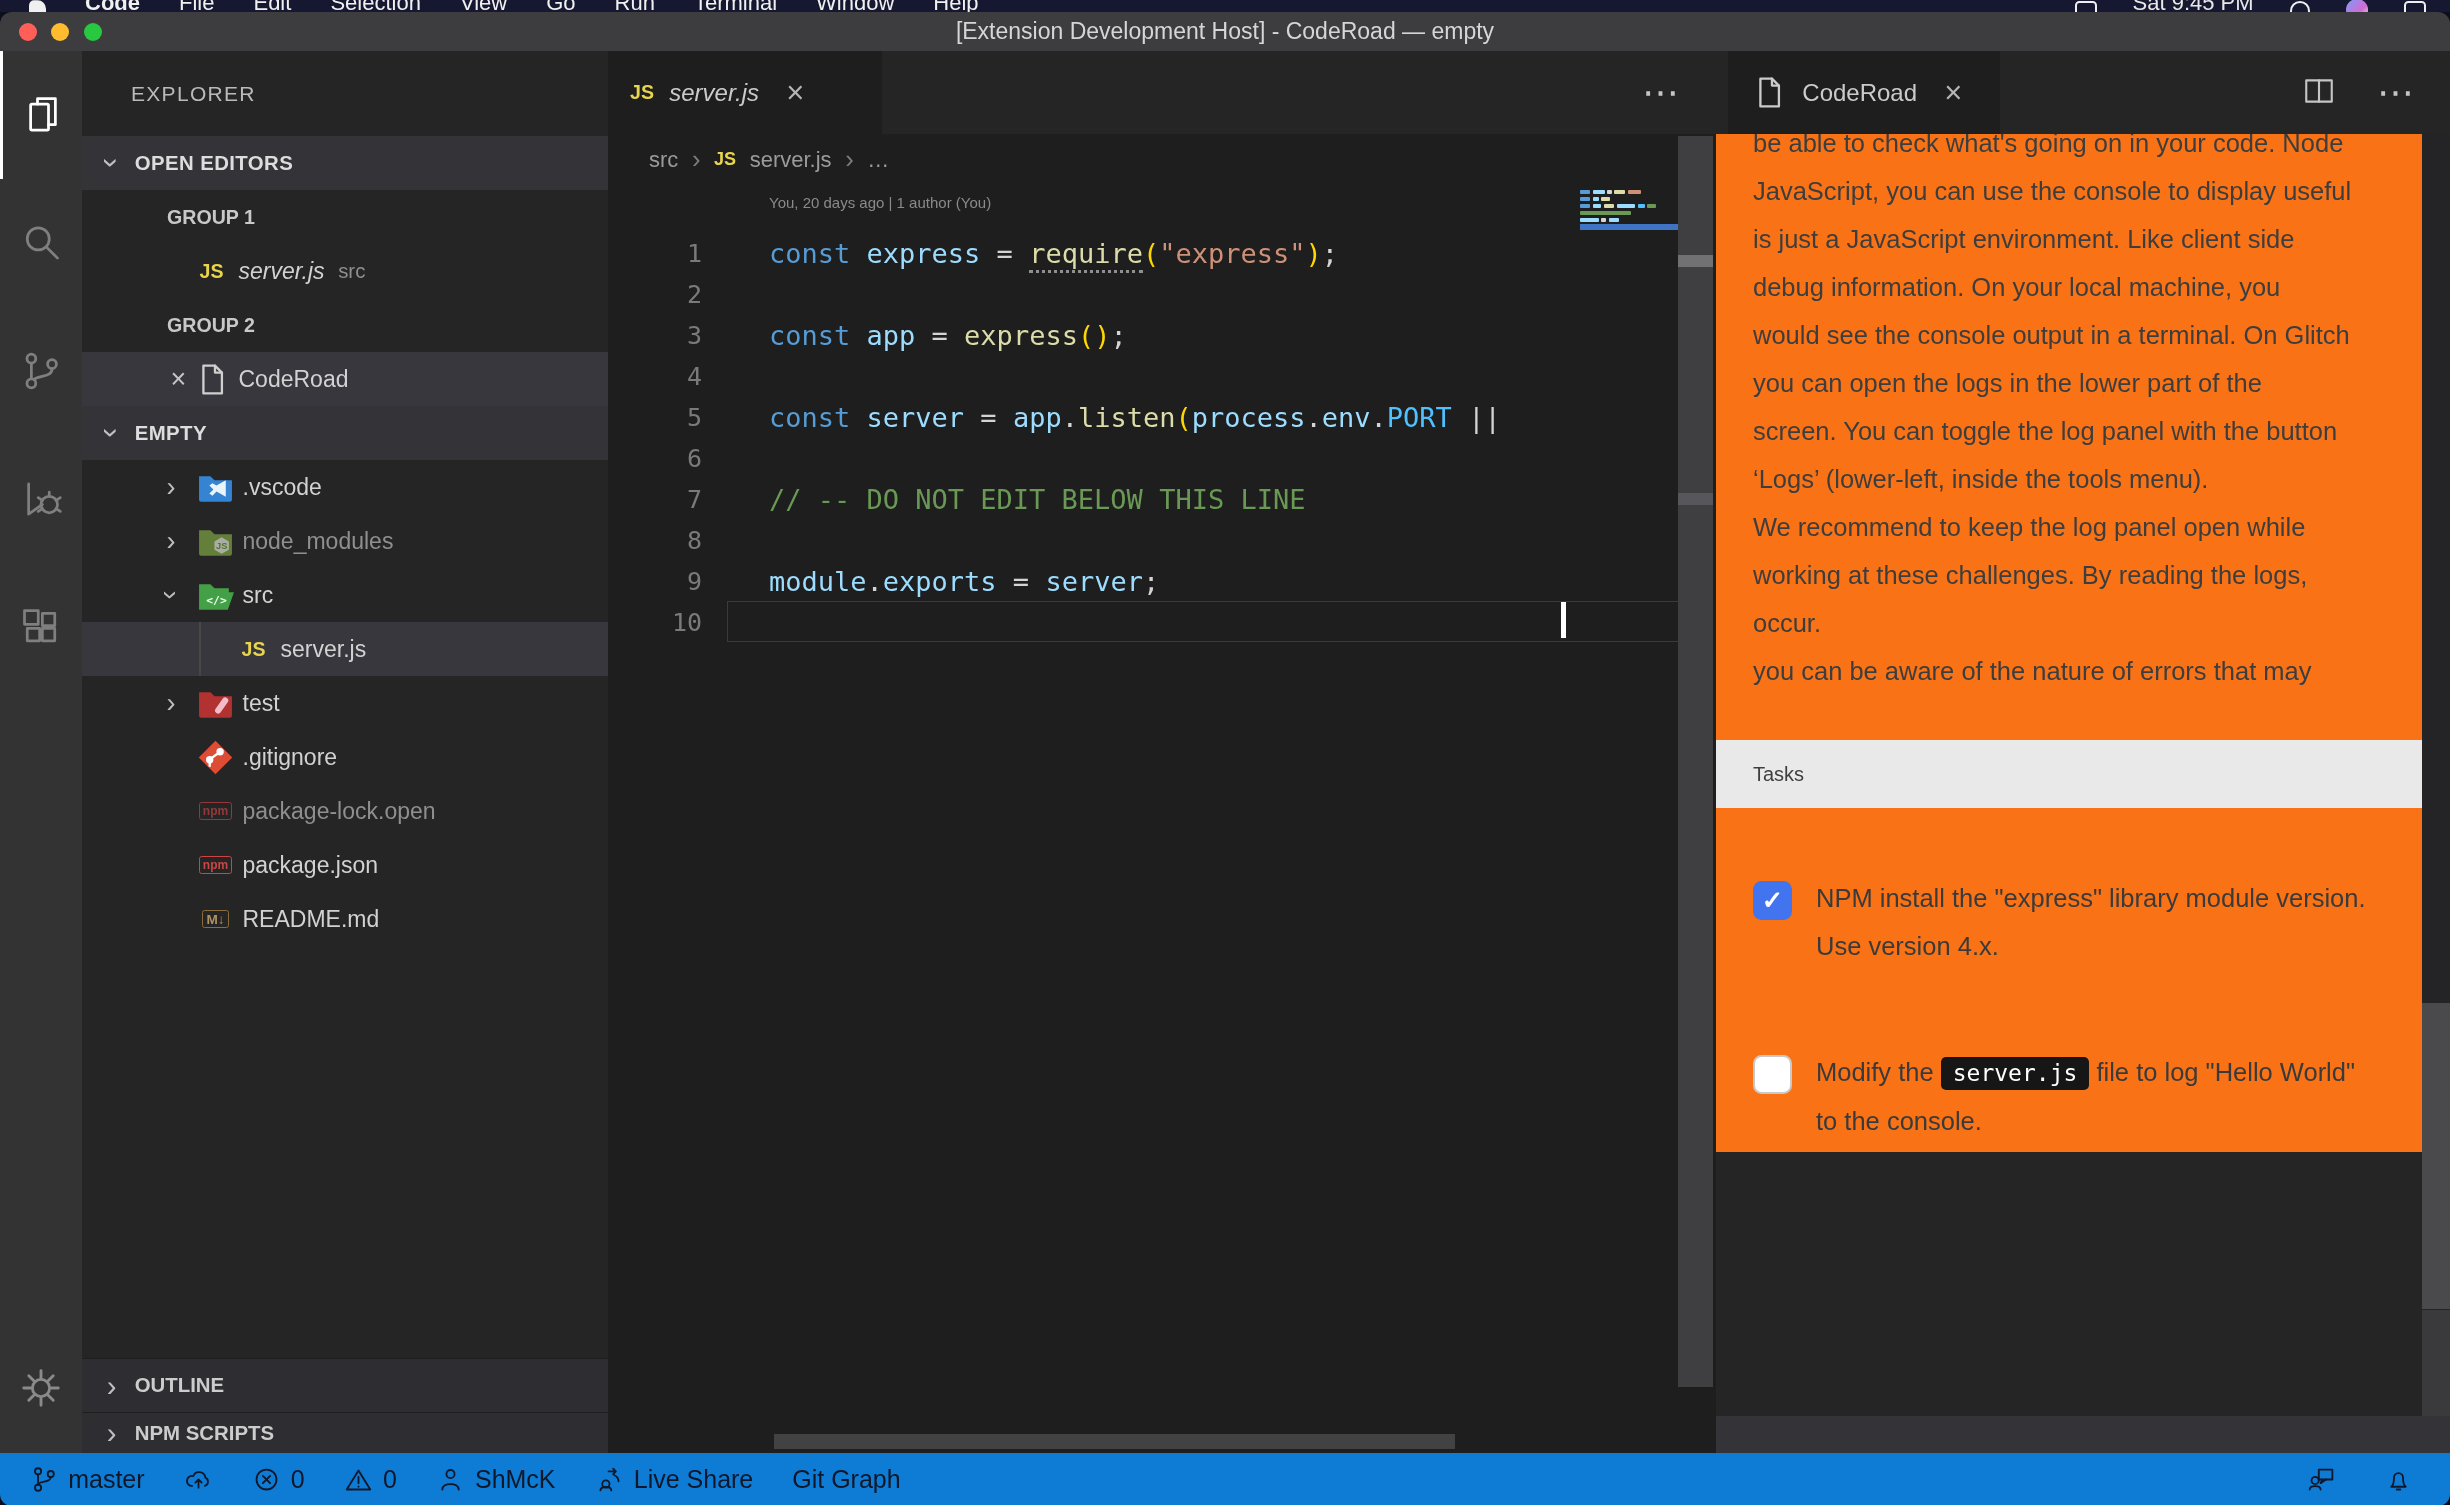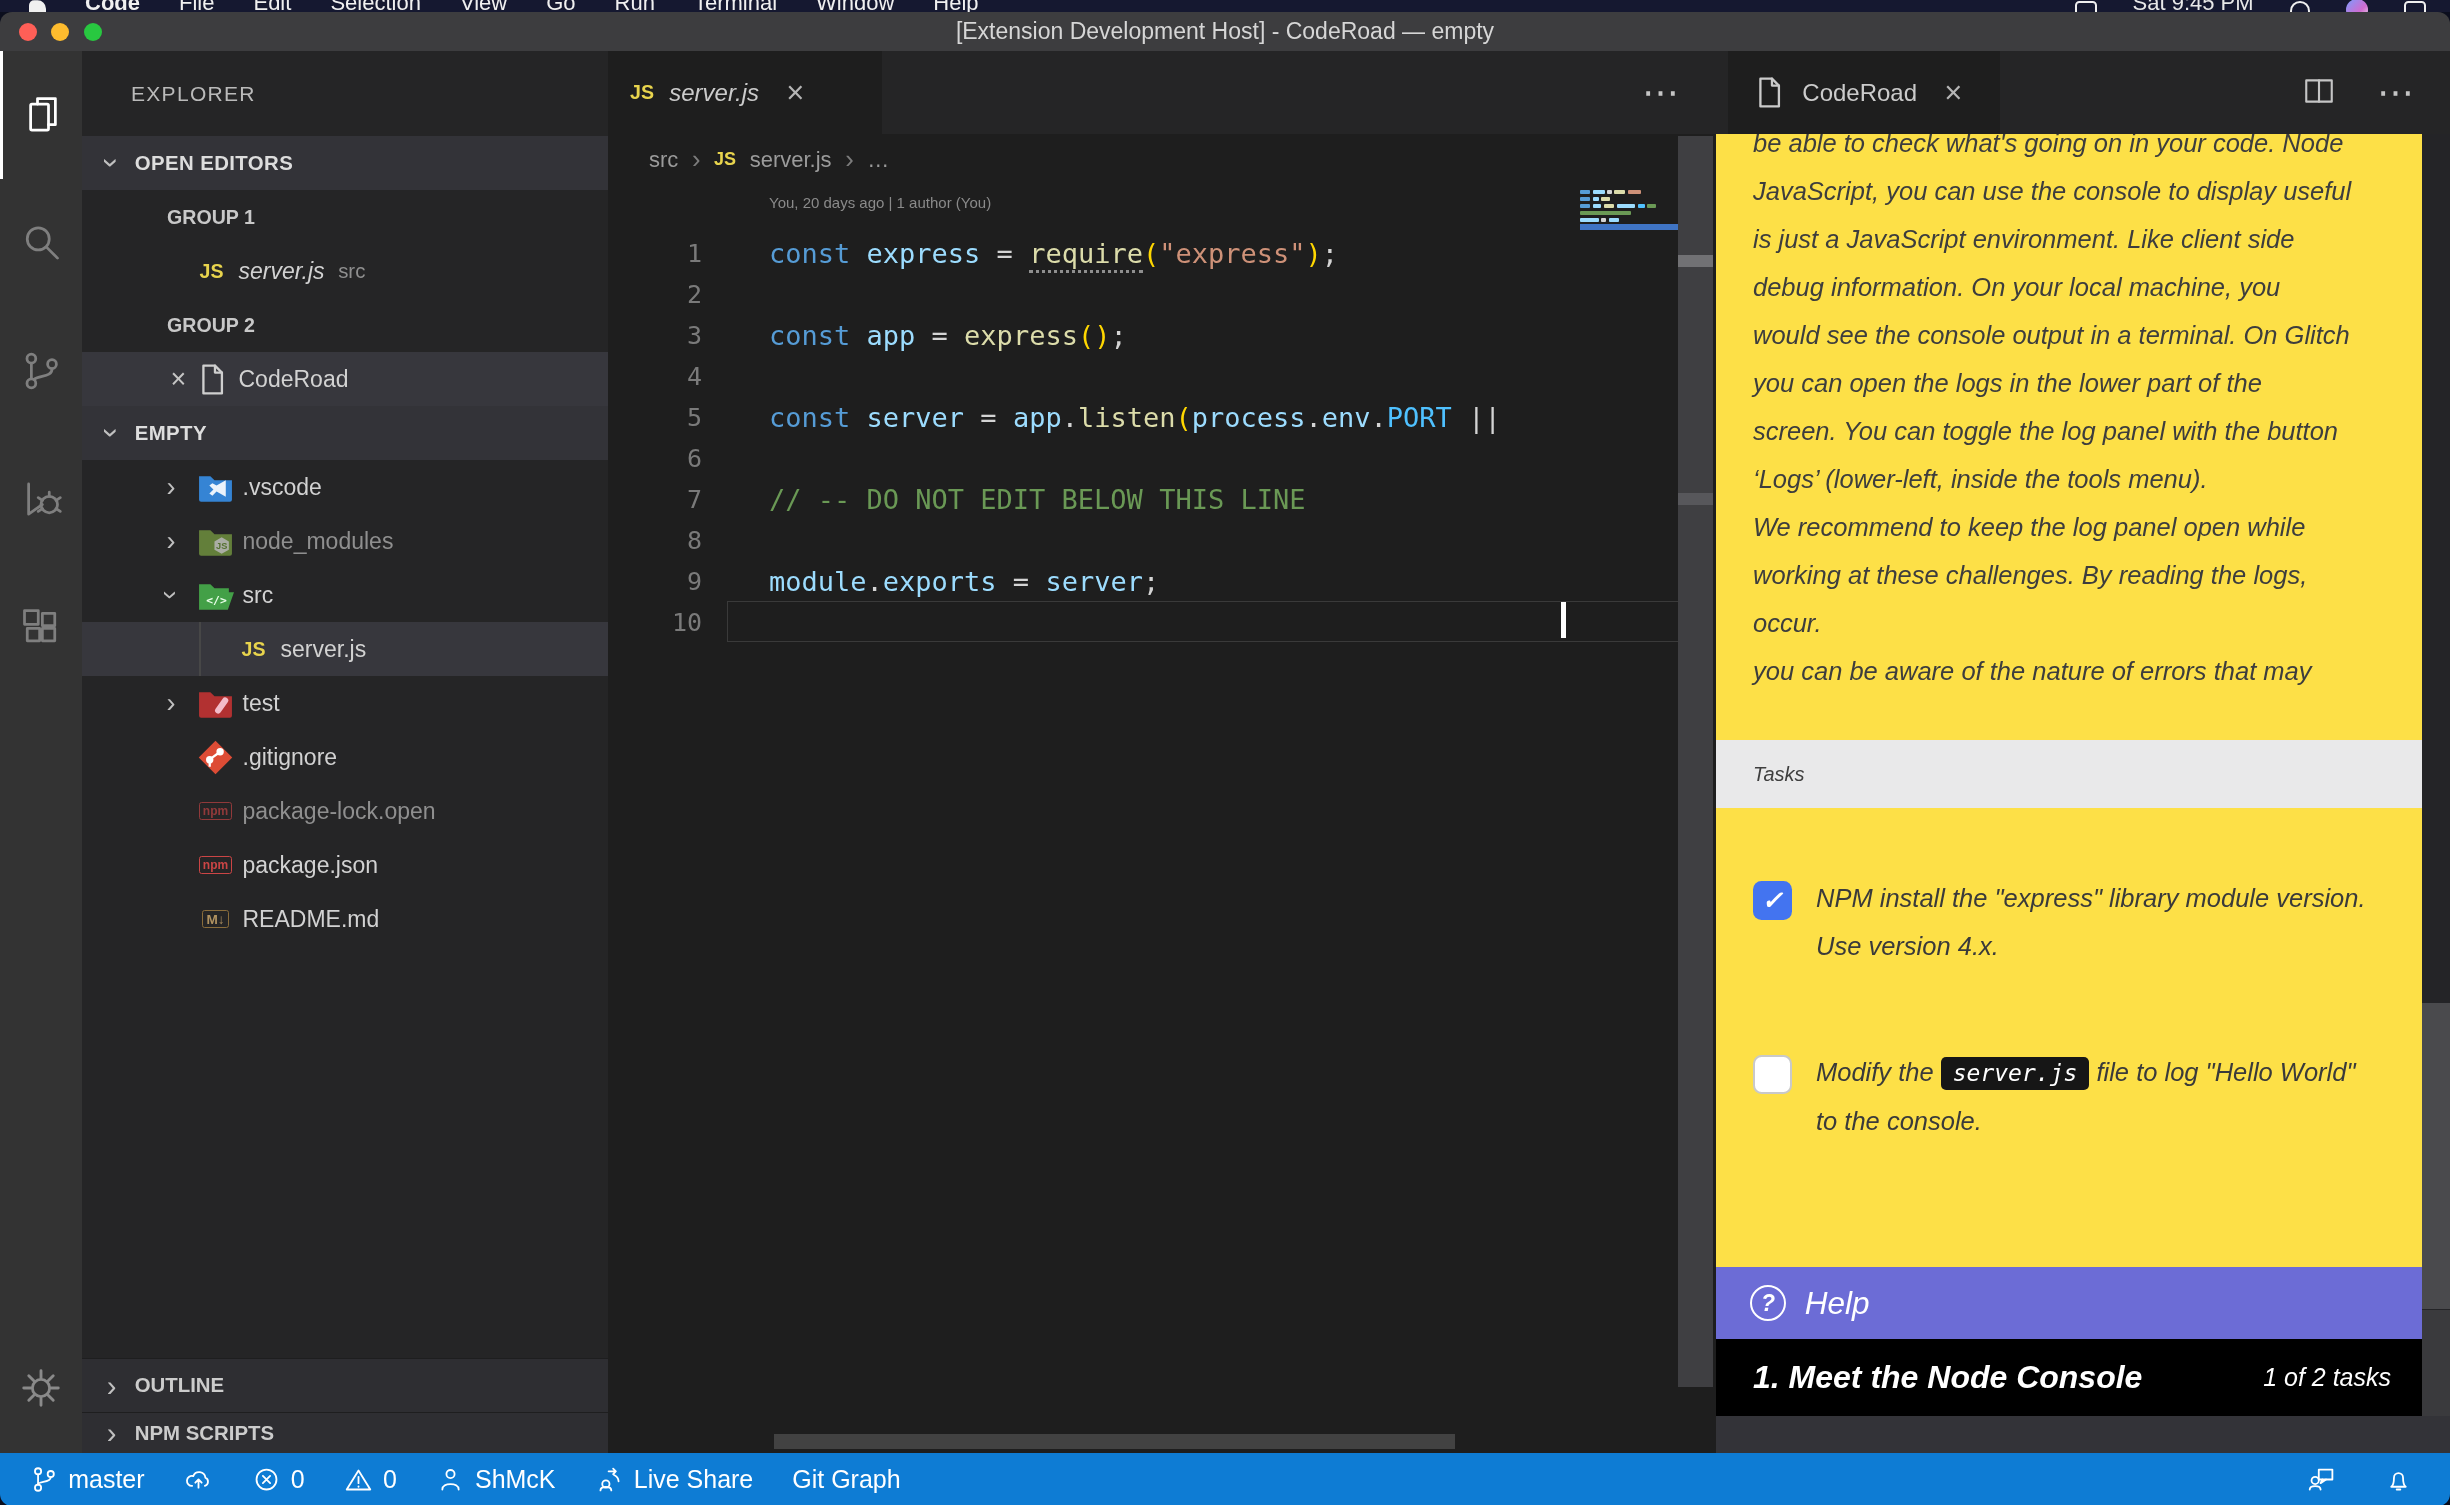--- a/index.html
+++ b/index.html
@@ -88,41 +88,41 @@
   .vstrip { position:absolute; left:1070px; top:85px; width:35px; height:1251px; background:#3f3f42; }
   .vstrip .vthumb { position:absolute; left:0; right:0; top:119px; height:12px; background:#717174; }
   .vstrip .vline { position:absolute; left:0; right:0; top:357px; height:12px; background:#57575b; }
   .hscroll { position:absolute; left:166px; top:1383px; width:681px; height:15.3px; background:#424242; }
 
   
   .rgroup { width:735px; flex:none; position:relative; background:#252526; overflow:hidden; }
   .rtab-icons { position:absolute; right:0; top:0; height:83px; display:flex; align-items:center; gap:41px; padding-right:37px; color:#c5c5c5; }
   .rtab-icons svg { width:34px; height:34px; }
   .rtab-icons .more { font-size:37px; }
-  .webview { position:absolute; top:83px; left:0; right:29px; height:1282px; background:#fde047; overflow:hidden;font-style:italic; }
+  .webview { position:absolute; top:83px; left:0; right:29px; height:1018px; background:#f97316; overflow:hidden; }
   .para { position:absolute; top:-15.3px; left:37px; right:10.2px; font-size:25.5px; line-height:48px; color:#3d3d3d; }
   .tasks-header { position:absolute; top:606px; left:0; right:0; height:68px; background:#e9e9ea; display:flex; align-items:center; padding-left:37px; font-size:20px; color:#3f3f3f; }
   .task { position:absolute; left:37px; right:22px; display:flex; gap:24px; }
   .task .cb { width:39px; height:39px; border-radius:8.5px; flex:none; margin-top:6.8px; display:flex; align-items:center; justify-content:center; }
   .cb.on { background:#4374f0; color:#ffffff; font-size:25.5px; font-weight:bold; }
   .cb.off { background:#ffffff; border:2.6px solid #c9c9c9; }
   .task .ttext { font-size:25.5px; line-height:48px; color:#3a3a3a; }
   .chip { font-family:"DejaVu Sans Mono", monospace; background:#161616; color:#ffffff; font-size:23px; padding:2.6px 12px 4.3px; border-radius:5.1px; }
   .help { position:absolute; top:1133px; left:0; right:0; height:72px; background:#6c6cd6; display:flex; align-items:center; padding-left:34px; gap:18.7px; color:#ffffff; font-size:31.5px; }
   .qmark { width:36px; height:36px; border:2.6px solid #ffffff; border-radius:50%; display:flex; align-items:center; justify-content:center; font-size:23px; font-weight:bold; }
   .cr-footer { position:absolute; top:1205px; left:0; right:0; height:77px; background:#000000; display:flex; align-items:center; padding:0 31px 0 37px; color:#ffffff; }
   .cr-footer .ftitle { font-size:32px; font-weight:bold; }
   .cr-footer .fprog { margin-left:auto; font-size:25px; }
   .scrollcol { position:absolute; right:0; top:83px; width:29px; height:1282px; background:#242427; }
   .scrollcol .sthumb { position:absolute; left:0; right:0; top:869px; height:306px; background:#4a4a4d; }
   .scrollcol .sbelow { position:absolute; left:0; right:0; top:1176px; bottom:0; background:#3a3a3d; }
   .rbottom { position:absolute; left:0; right:0; top:1365px; height:37px; background:#333338; }
 
   
-  .statusbar { position:absolute; bottom:0; left:0; right:0; height:53px; background:#0e7cd4; border-radius:0 0 12px 12px; display:flex; align-items:center; color:#ffffff; font-size:25px; z-index:45; }
+  .statusbar { position:absolute; bottom:0; left:0; right:0; height:53px; background:#0e7cd4; border-radius:0 0 12px 12px; display:flex; align-items:center; color:#0f172a; font-size:25px; z-index:45; }
   .sb-left { display:flex; align-items:center; gap:39px; padding-left:29px; }
   .sb-right { margin-left:auto; display:flex; align-items:center; gap:48px; padding-right:37px; }
   .sitem { display:flex; align-items:center; gap:10.2px; white-space:nowrap; }
   .sitem svg { width:29px; height:29px; }
 </style>
 </head>
 <body>
 
 <div class="screen">
 

